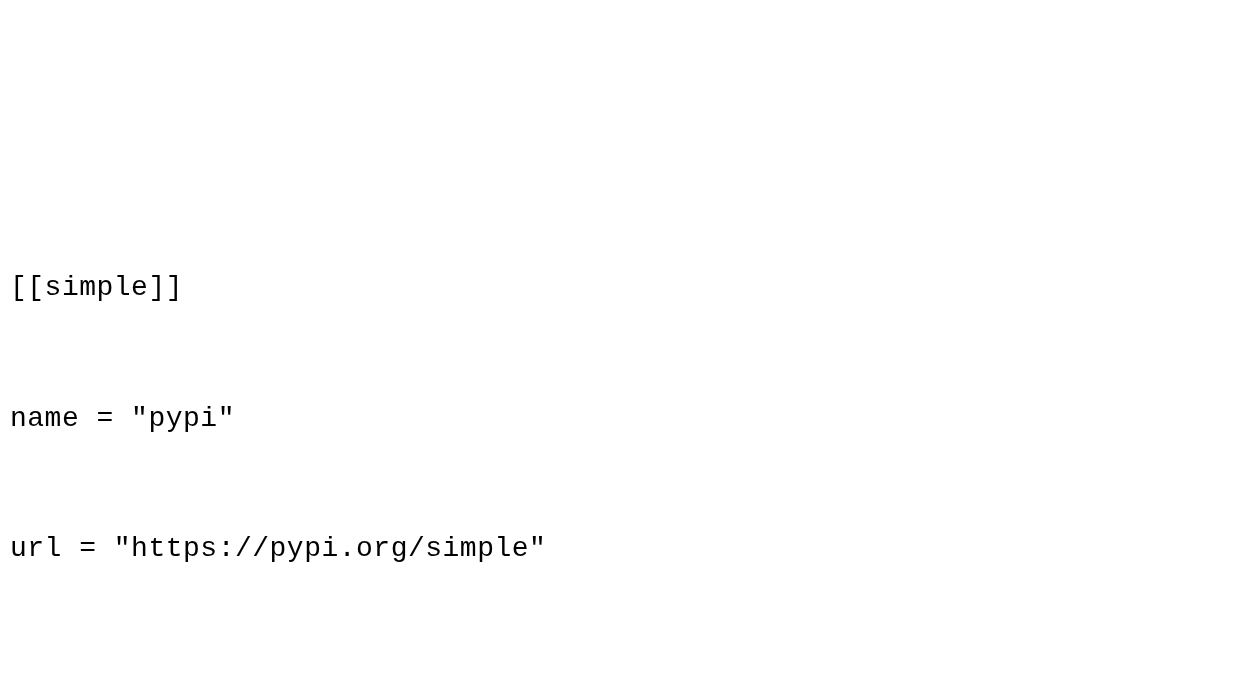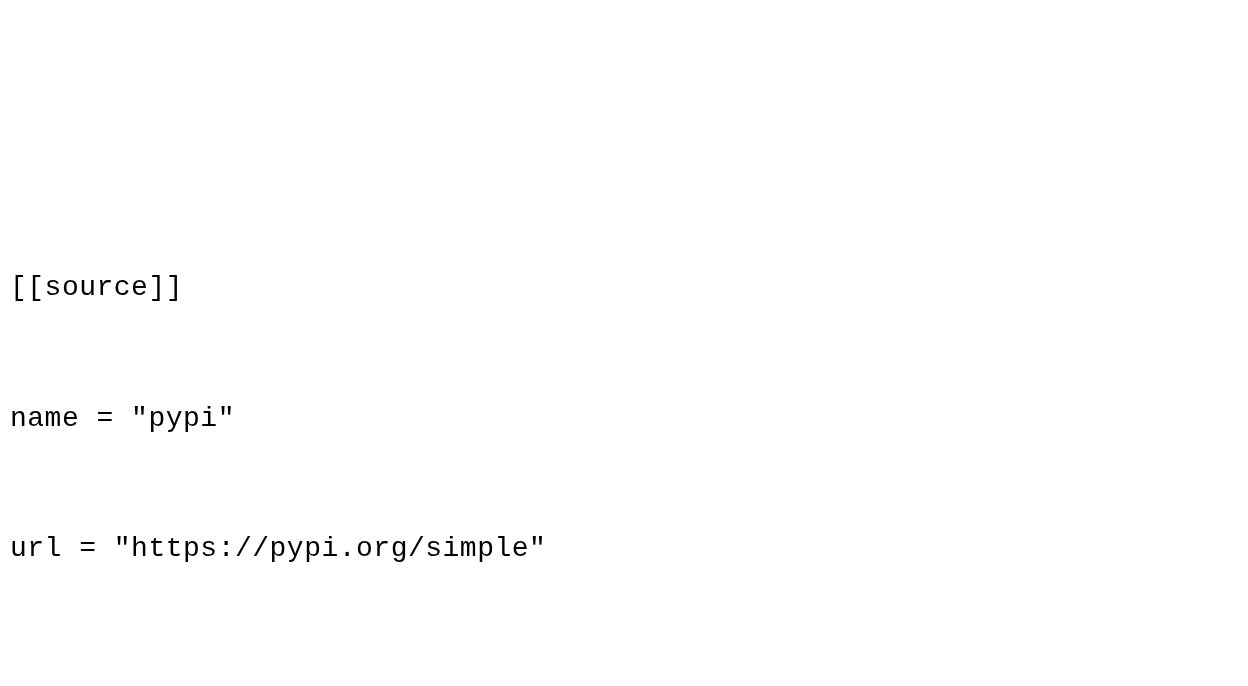--- a/index.html
+++ b/index.html
@@ -19,21 +19,21 @@
     .line {
       display: block;
     }
   </style>
 </head>
 <body>
 
 
 
 <div class="terminal">
-  <span class="line">[[source]]</span>
+  <span class="line">[[simple]]</span>
   <span class="line">name = "pypi"</span>
   <span class="line">url = "https://pypi.org/simple"</span>
   
   <span class="line"></span>
   
   <span class="line"></span>
   
   
   <span class="line"></span>
   

